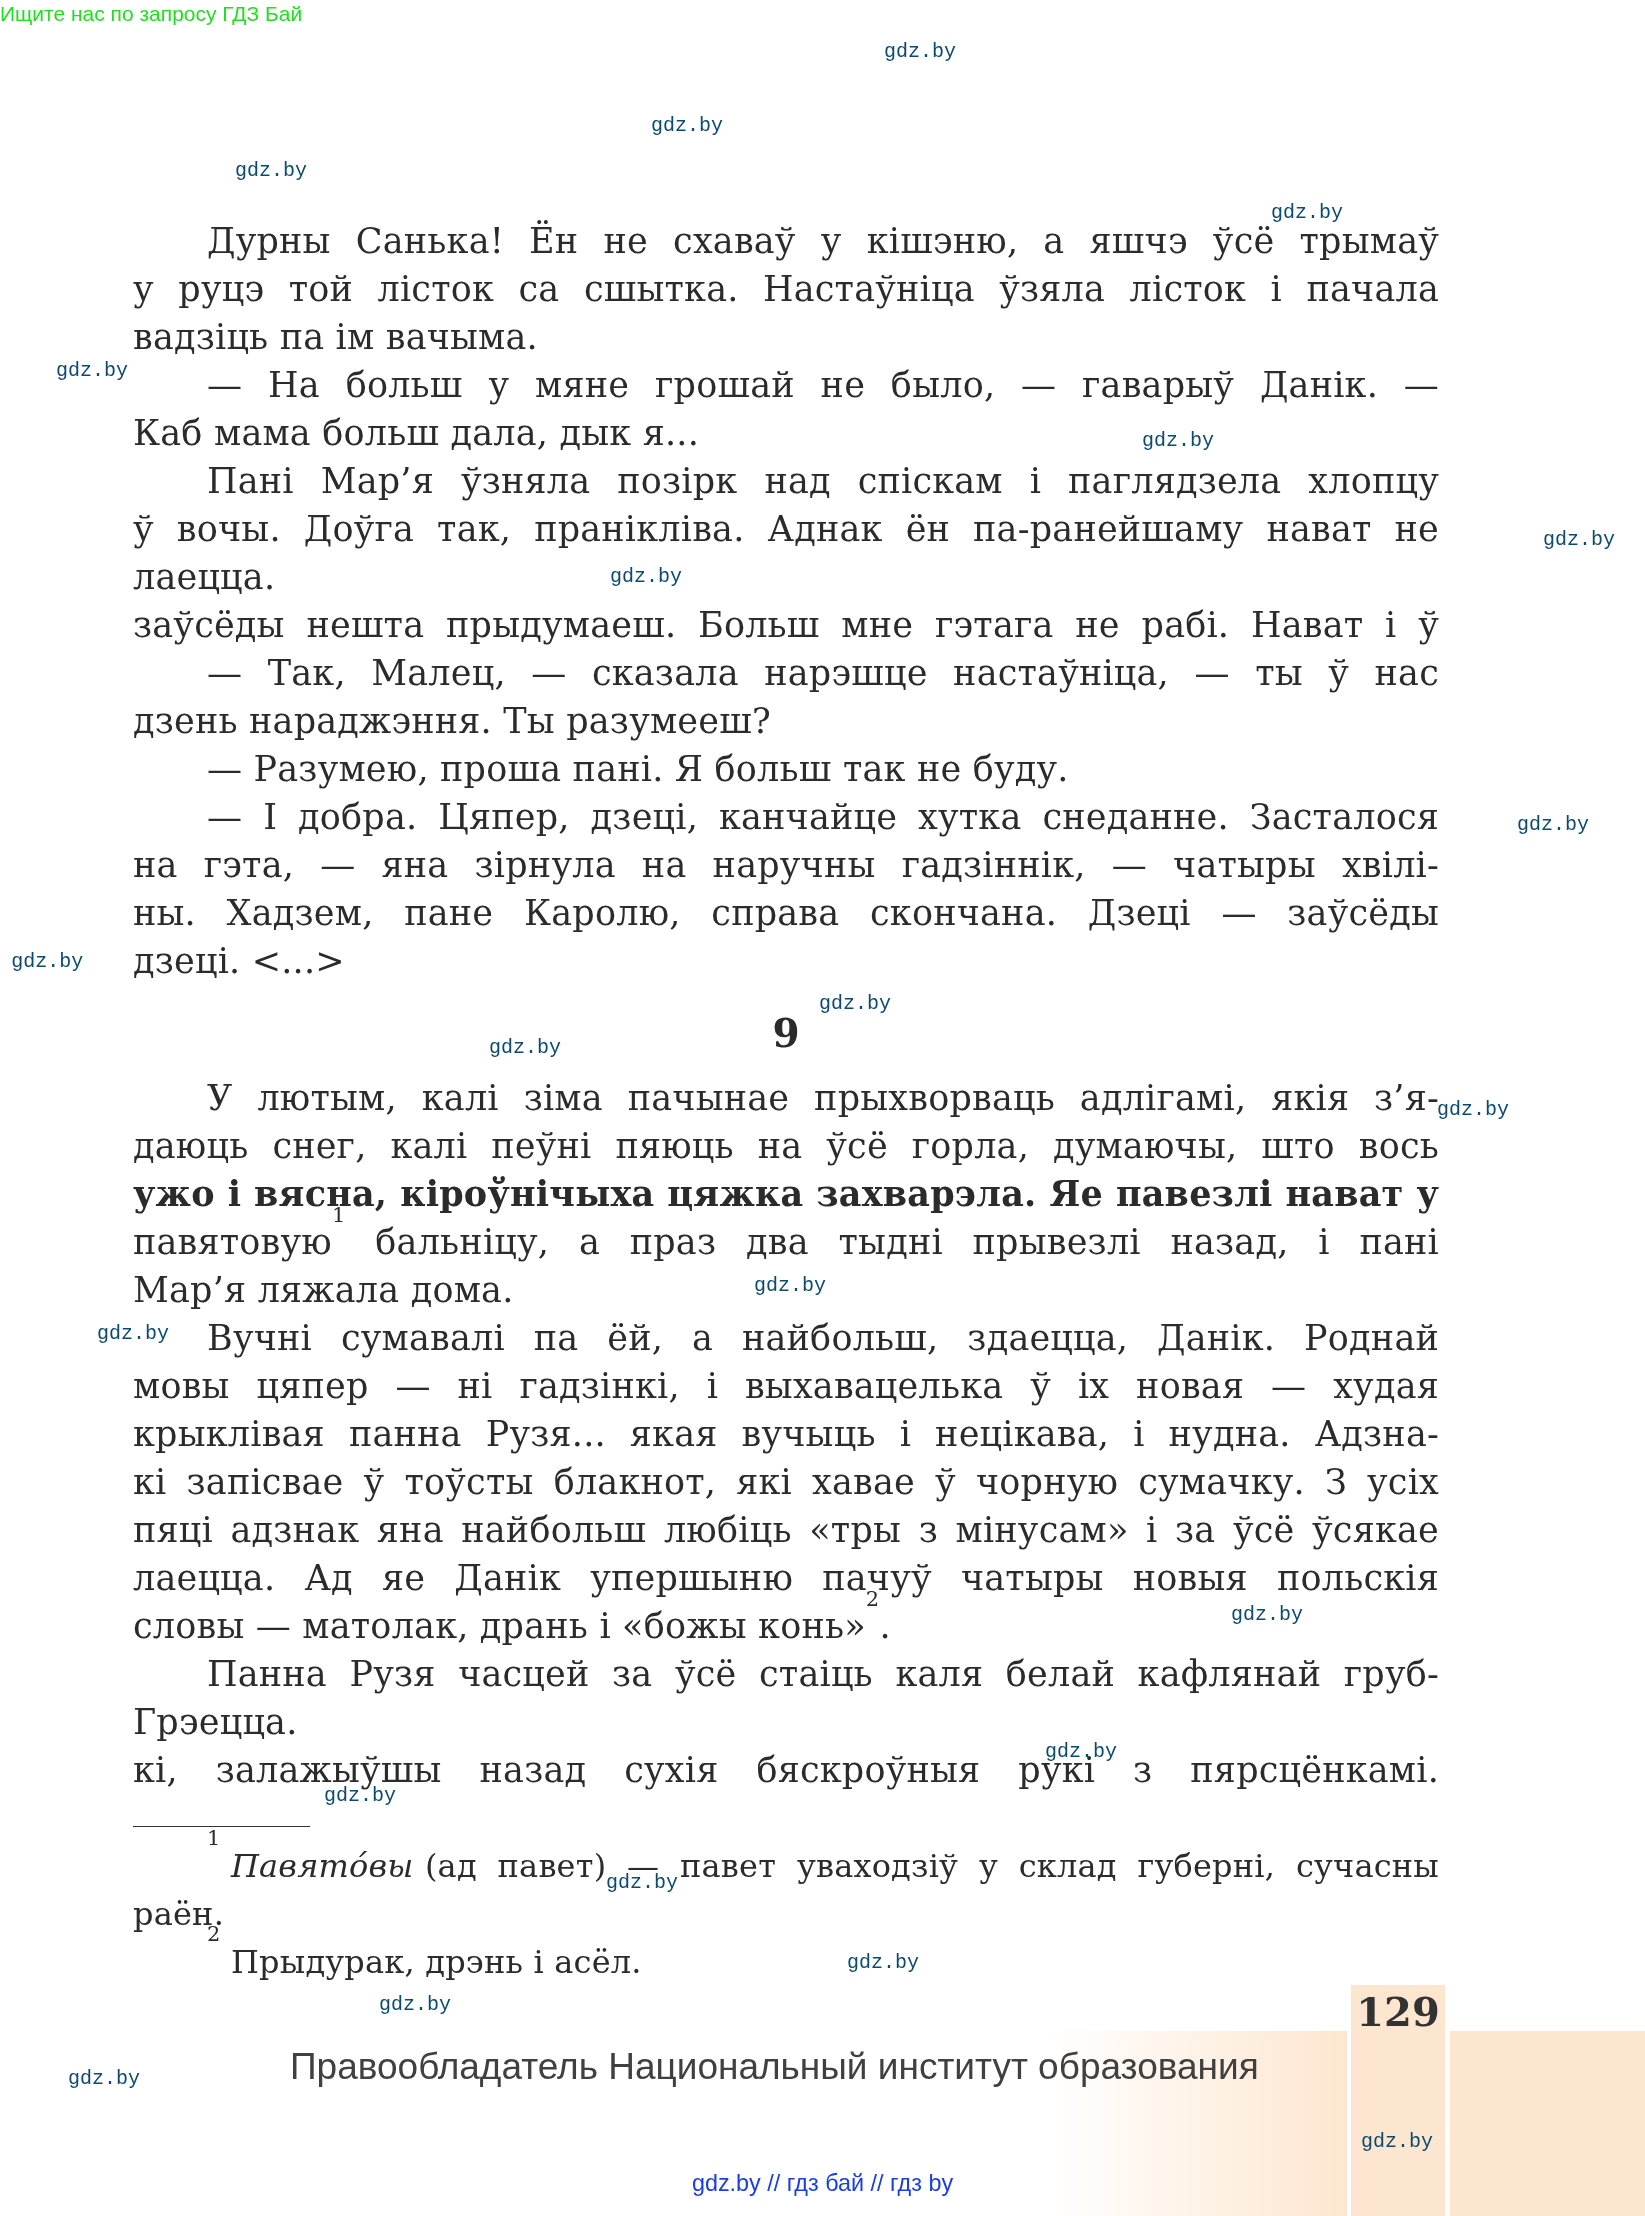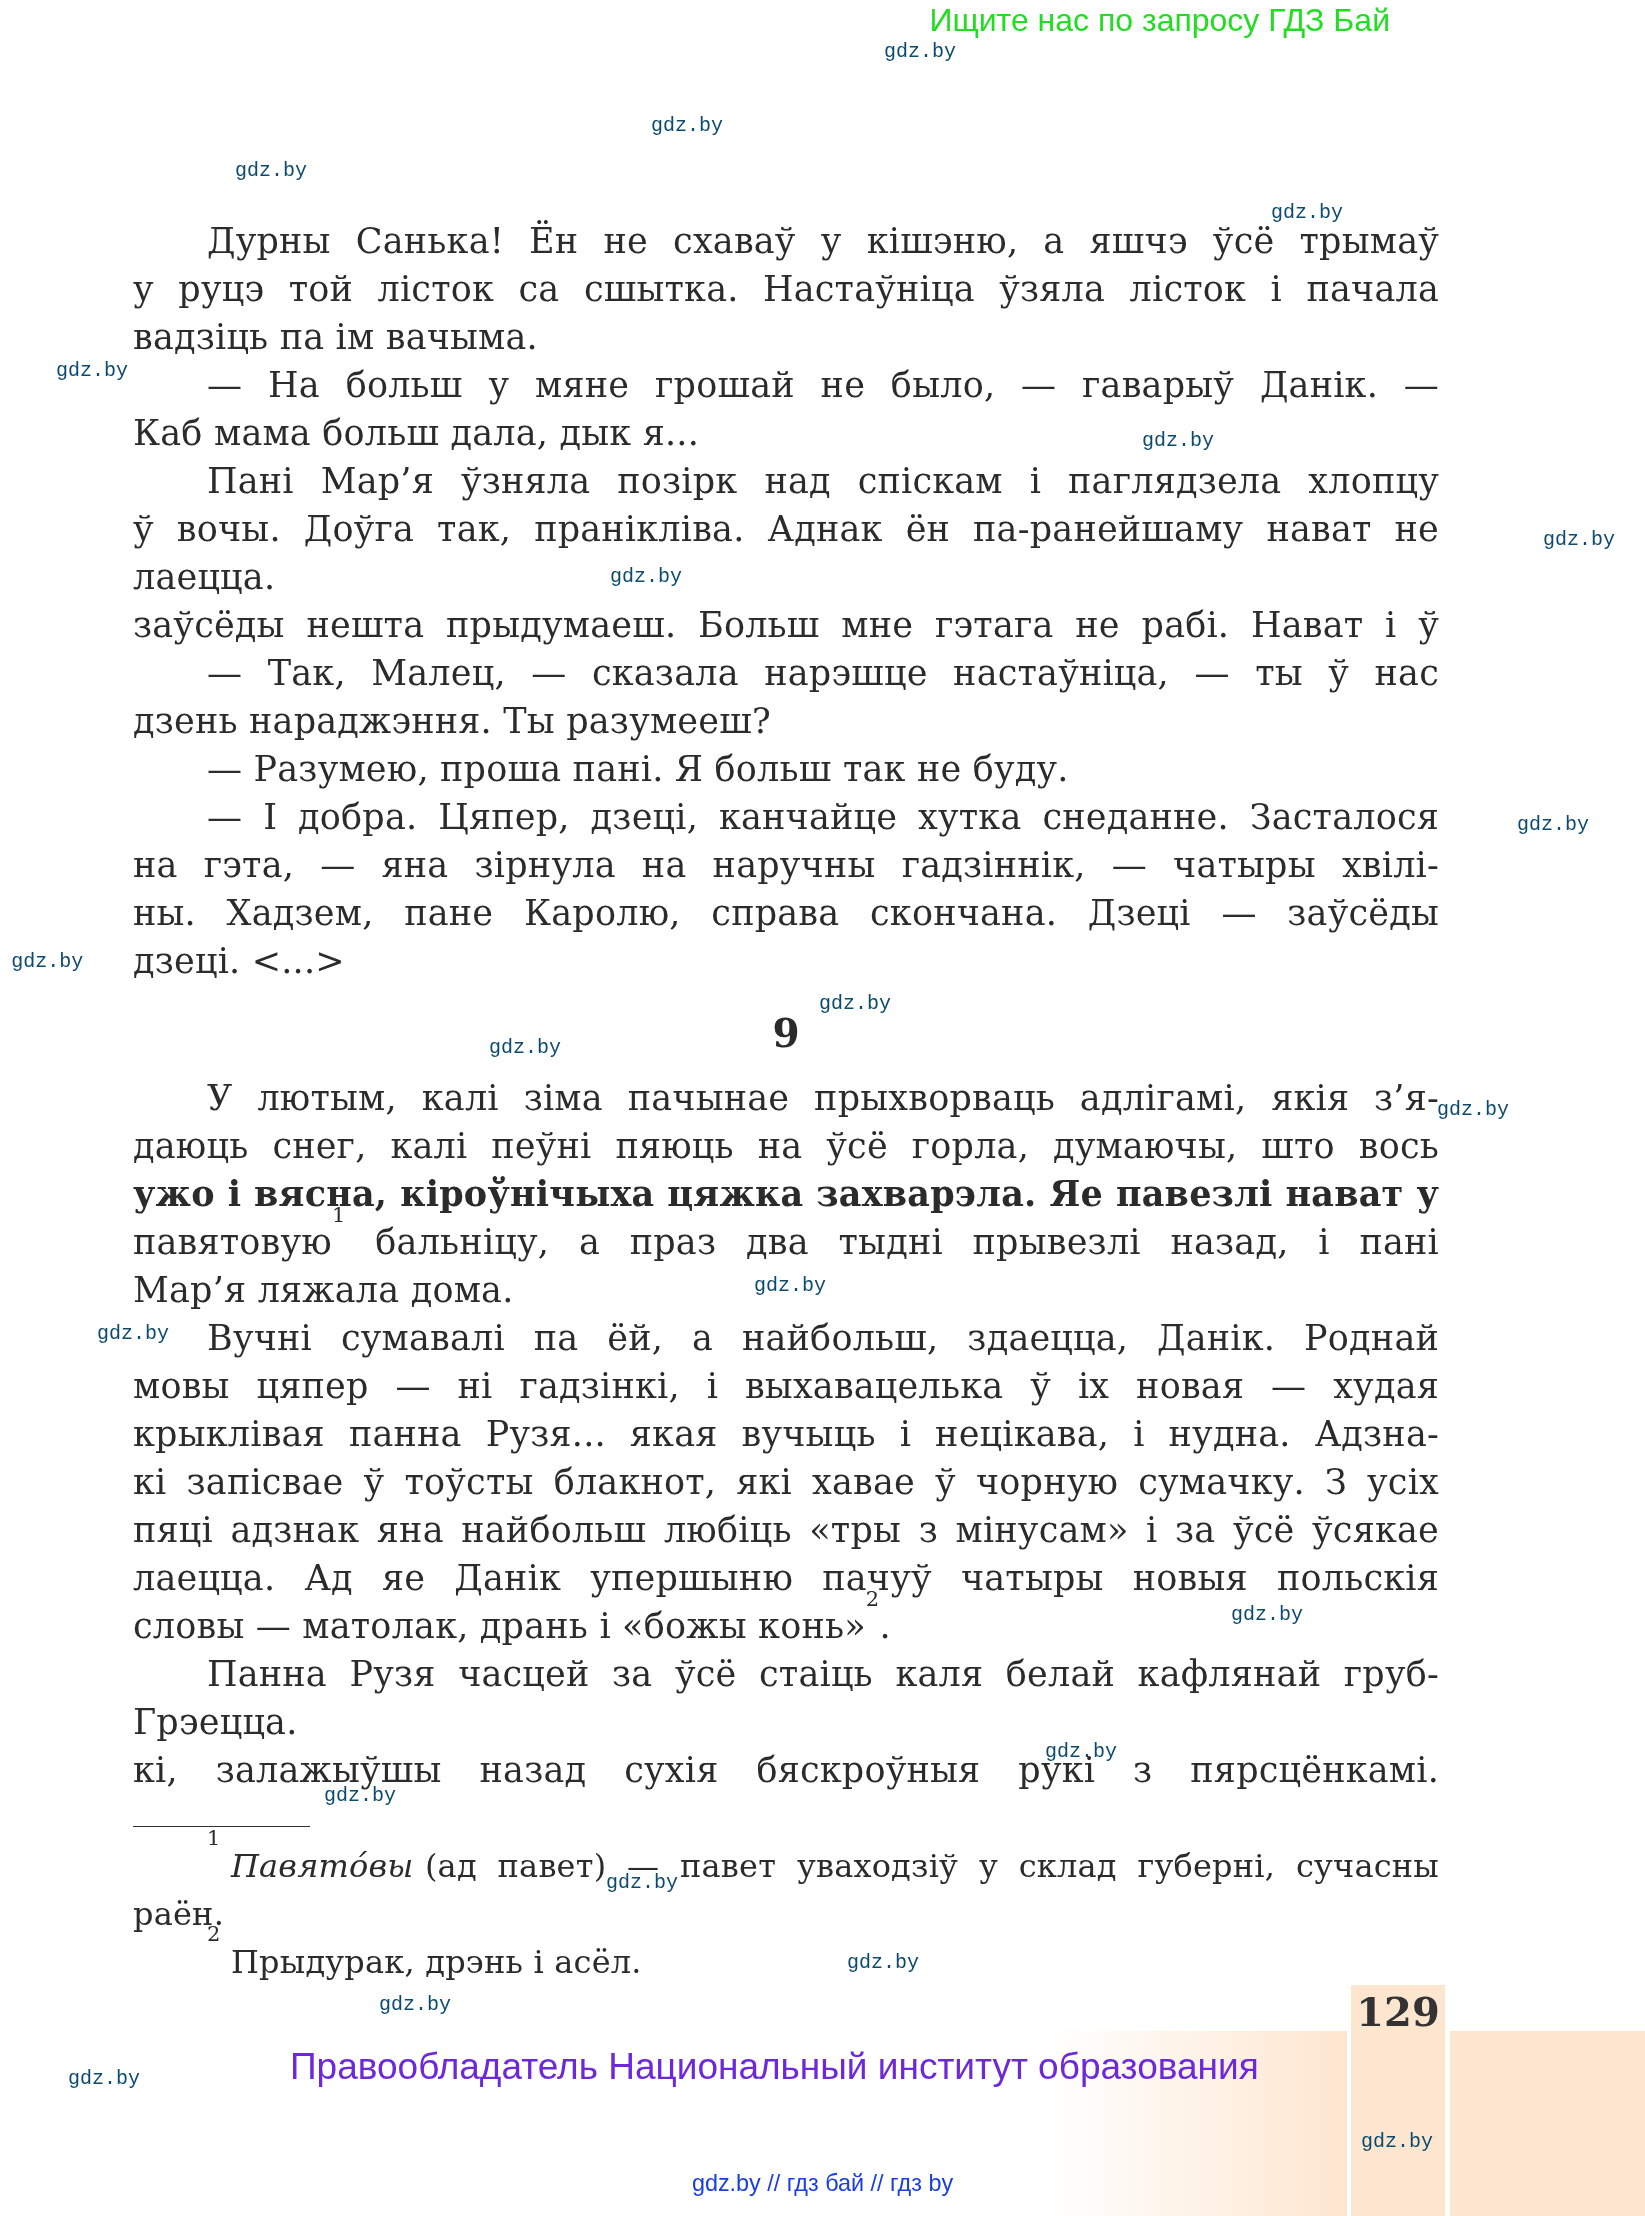--- a/index.html
+++ b/index.html
@@ -2,22 +2,22 @@
 <html style="font-size:13px"><head>
 <meta charset="utf-8">
 <style>
   html, body { margin:0; padding:0; }
   body {
     width:1645px; height:2216px; position:relative; overflow:hidden;
     background:#ffffff; color:#2b2b2b;
     font-family:"DejaVu Serif", "Liberation Serif", serif;
   }
   .banner {
-    position:absolute; left:0; width:1390px; top:1.6px; text-align:right;
-    color:#22dd22; font-family:"Liberation Sans", sans-serif; font-size:32px;
+    position:absolute; left:0; width:1390px; top:1.6px; text-align:left;
+    color:#22dd22; font-family:"Liberation Sans", sans-serif; font-size:21px;
   }
   .wm {
     position:absolute; font-family:Liberation Mono, monospace;
     font-size:20px; color:#0c4a6e; white-space:nowrap;
   }
   .page {
     position:absolute; left:133px; top:217px; width:1306px;
   }
   .line {
     height:48px; line-height:48px; font-size:35px; white-space:nowrap;
@@ -44,21 +44,21 @@
   }
   .band {
     position:absolute; top:2031px; height:185px; background:#fde6cf;
   }
   .band-fade {
     position:absolute; left:1047px; top:2031px; width:300px; height:185px;
     background:linear-gradient(to right, rgba(253,230,207,0), #fde6cf);
   }
   .copyright {
     position:absolute; left:290px; top:2046px; font-family:"Liberation Sans", sans-serif;
-    font-size:37px; color:#6d28d9; white-space:nowrap;
+    font-size:37px; color:#404040; white-space:nowrap;
   }
   .footer-links {
     position:absolute; left:0; width:1645px; top:2170px; text-align:center;
     font-family:"Liberation Sans", sans-serif; font-size:23.4px; color:#1a3ee0;
   }
 </style>
 </head>
 <body>
 
 <div class="banner">Ищите нас по запросу ГДЗ Бай</div>

